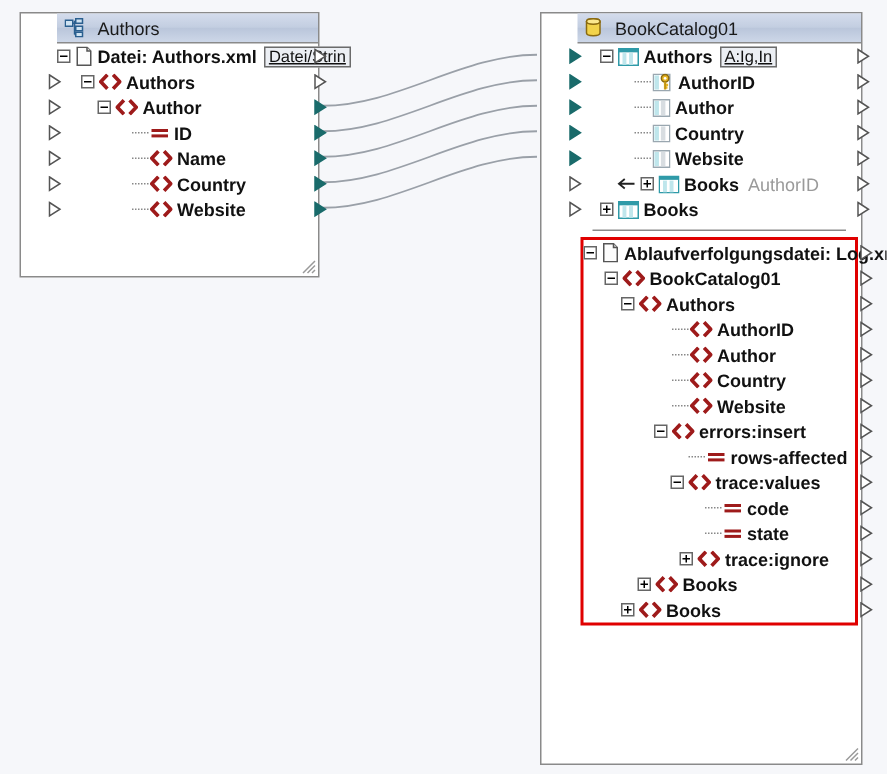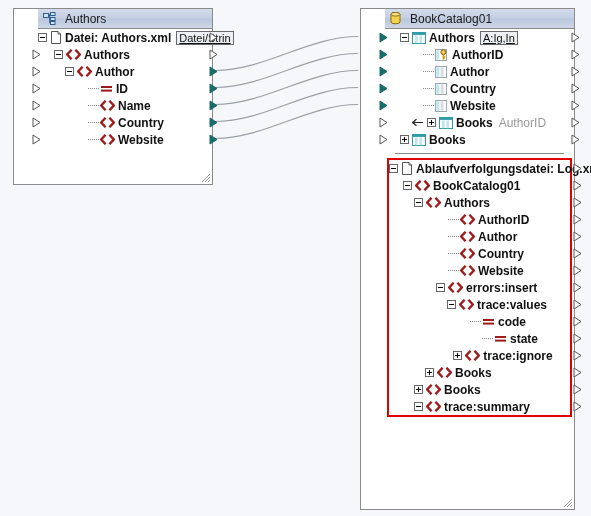--- a/index.html
+++ b/index.html
@@ -563,20 +563,35 @@
                 <path d="M9.4 0.8 L13.8 5.5 L9.4 10.2" stroke="#9e1b1b" stroke-width="2.4" fill="none"></path>
               </svg>
             </span>
             <span class="label">errors:insert</span>
             <svg width="9" height="11" viewBox="0 0 9 11" class="tri-svg" style="right: -12px; top: 3px;">
               <path d="M1 1 L8 5.5 L1 10 Z" fill="#ffffff" stroke="#555" stroke-width="1"></path>
             </svg>
           </div>
           <div class="row" style="position: relative;">
             <span class="indent" style="width: 58px;"></span>
+            <span class="nobox"></span>
+            <span class="stub"></span>
+            <span class="ico">
+              <svg width="13" height="11" viewBox="0 0 13 11">
+                <rect x="1" y="3" width="11" height="2" fill="#9e1b1b"></rect>
+                <rect x="1" y="6.6" width="11" height="2" fill="#9e1b1b"></rect>
+              </svg>
+            </span>
+            <span class="label">rows-affected</span>
+            <svg width="9" height="11" viewBox="0 0 9 11" class="tri-svg" style="right: -12px; top: 3px;">
+              <path d="M1 1 L8 5.5 L1 10 Z" fill="#ffffff" stroke="#555" stroke-width="1"></path>
+            </svg>
+          </div>
+          <div class="row" style="position: relative;">
+            <span class="indent" style="width: 58px;"></span>
             <span class="expander"></span>
             <span class="ico">
               <svg width="15" height="11" viewBox="0 0 15 11">
                 <path d="M5.6 0.8 L1.2 5.5 L5.6 10.2" stroke="#9e1b1b" stroke-width="2.4" fill="none" stroke-linejoin="miter"></path>
                 <path d="M9.4 0.8 L13.8 5.5 L9.4 10.2" stroke="#9e1b1b" stroke-width="2.4" fill="none"></path>
               </svg>
             </span>
             <span class="label">trace:values</span>
             <svg width="9" height="11" viewBox="0 0 9 11" class="tri-svg" style="right: -12px; top: 3px;">
               <path d="M1 1 L8 5.5 L1 10 Z" fill="#ffffff" stroke="#555" stroke-width="1"></path>
@@ -590,21 +605,21 @@
               <svg width="13" height="11" viewBox="0 0 13 11">
                 <rect x="1" y="3" width="11" height="2" fill="#9e1b1b"></rect>
                 <rect x="1" y="6.6" width="11" height="2" fill="#9e1b1b"></rect>
               </svg>
             </span>
             <span class="label">code</span>
             <svg width="9" height="11" viewBox="0 0 9 11" class="tri-svg" style="right: -12px; top: 3px;">
               <path d="M1 1 L8 5.5 L1 10 Z" fill="#ffffff" stroke="#555" stroke-width="1"></path>
             </svg>
           </div>
-          <div class="row" style="position: relative; margin-left: 12px;">
+          <div class="row" style="position: relative;">
             <span class="indent" style="width: 69px;"></span>
             <span class="nobox"></span>
             <span class="stub"></span>
             <span class="ico">
               <svg width="13" height="11" viewBox="0 0 13 11">
                 <rect x="1" y="3" width="11" height="2" fill="#9e1b1b"></rect>
                 <rect x="1" y="6.6" width="11" height="2" fill="#9e1b1b"></rect>
               </svg>
             </span>
             <span class="label">state</span>
@@ -643,34 +658,20 @@
           <div class="row" style="position: relative;">
             <span class="indent" style="width: 25px;"></span>
             <span class="expander plus"></span>
             <span class="ico">
               <svg width="15" height="11" viewBox="0 0 15 11">
                 <path d="M5.6 0.8 L1.2 5.5 L5.6 10.2" stroke="#9e1b1b" stroke-width="2.4" fill="none" stroke-linejoin="miter"></path>
                 <path d="M9.4 0.8 L13.8 5.5 L9.4 10.2" stroke="#9e1b1b" stroke-width="2.4" fill="none"></path>
               </svg>
             </span>
             <span class="label">Books</span>
-            <svg width="9" height="11" viewBox="0 0 9 11" class="tri-svg" style="right: -12px; top: 3px;">
-              <path d="M1 1 L8 5.5 L1 10 Z" fill="#ffffff" stroke="#555" stroke-width="1"></path>
-            </svg>
-          </div>
-          <div class="row" style="position: relative;">
-            <span class="indent" style="width: 25px;"></span>
-            <span class="expander"></span>
-            <span class="ico">
-              <svg width="15" height="11" viewBox="0 0 15 11">
-                <path d="M5.6 0.8 L1.2 5.5 L5.6 10.2" stroke="#9e1b1b" stroke-width="2.4" fill="none" stroke-linejoin="miter"></path>
-                <path d="M9.4 0.8 L13.8 5.5 L9.4 10.2" stroke="#9e1b1b" stroke-width="2.4" fill="none"></path>
-              </svg>
-            </span>
-            <span class="label">trace:summary</span>
             <svg width="9" height="11" viewBox="0 0 9 11" class="tri-svg" style="right: -12px; top: 3px;">
               <path d="M1 1 L8 5.5 L1 10 Z" fill="#ffffff" stroke="#555" stroke-width="1"></path>
             </svg>
           </div>
         </div>
     </div>
     <svg class="resize-grip" viewBox="0 0 11 11">
       <path d="M10 2 L2 10 M10 5 L5 10 M10 8 L8 10" stroke="#9a9a9a" stroke-width="1"></path>
     </svg>
   </div>

